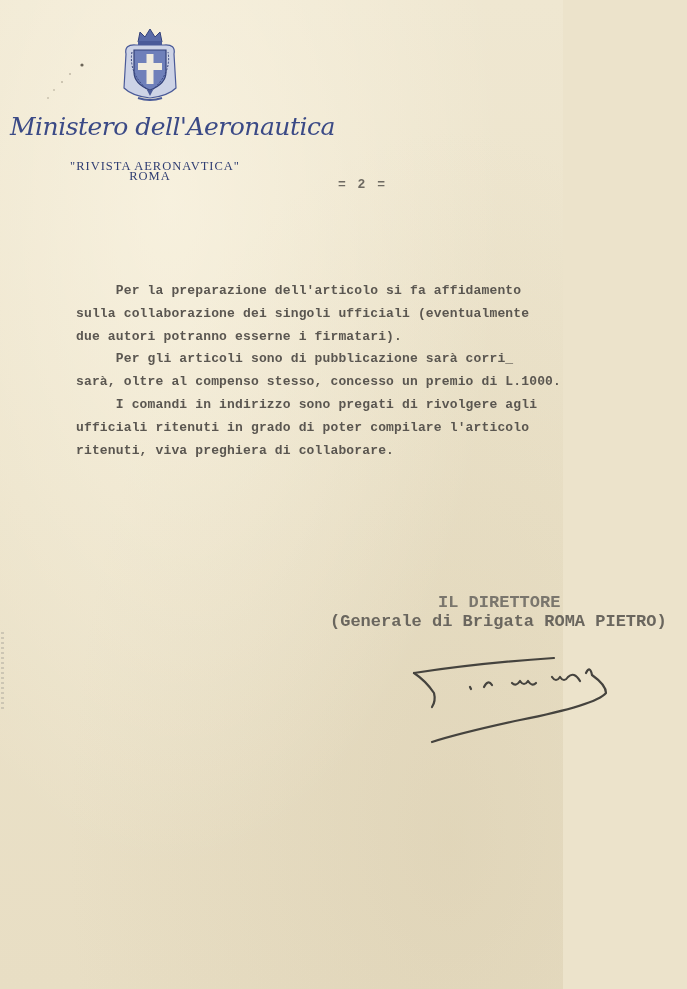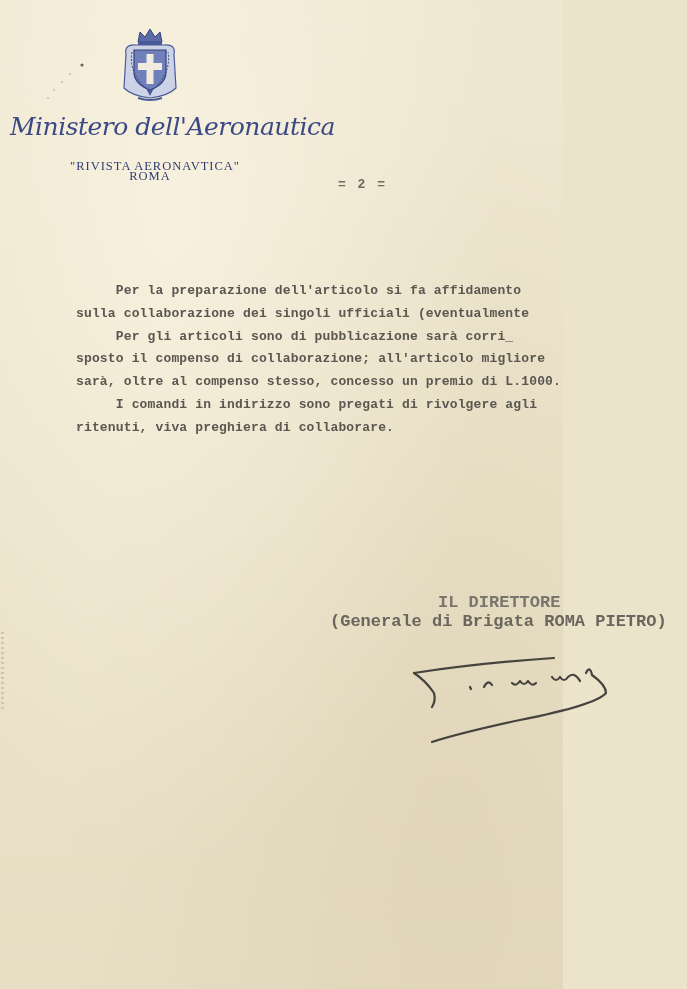--- a/index.html
+++ b/index.html
@@ -93,24 +93,25 @@
 
   <div class="ministry">Ministero dell'Aeronautica</div>
   <div class="rivista">"RIVISTA AERONAVTICA"</div>
   <div class="roma">ROMA</div>
 
   <div class="pagenum">= 2 =</div>
 
   <div class="body-text">
     <span class="line">     Per la preparazione dell'articolo si fa affidamento</span>
     <span class="line">sulla collaborazione dei singoli ufficiali (eventualmente</span>
+    <span class="line">due autori potranno esserne i firmatari).</span>
     <span class="line">     Per gli articoli sono di pubblicazione sarà corri_</span>
-    <span class="line">sposto il compenso di collaborazione; all'articolo migliore</span>
     <span class="line">sarà, oltre al compenso stesso, concesso un premio di L.1000.</span>
     <span class="line">     I comandi in indirizzo sono pregati di rivolgere agli</span>
+    <span class="line">ufficiali ritenuti in grado di poter compilare l'articolo</span>
     <span class="line">ritenuti, viva preghiera di collaborare.</span>
   </div>
 
   <div class="signoff">
     <span class="title">IL DIRETTORE</span>
     <span class="name">(Generale di Brigata ROMA PIETRO)</span>
   </div>
 
   <div class="signature">
     <svg width="220" height="110" viewBox="0 0 220 110">

